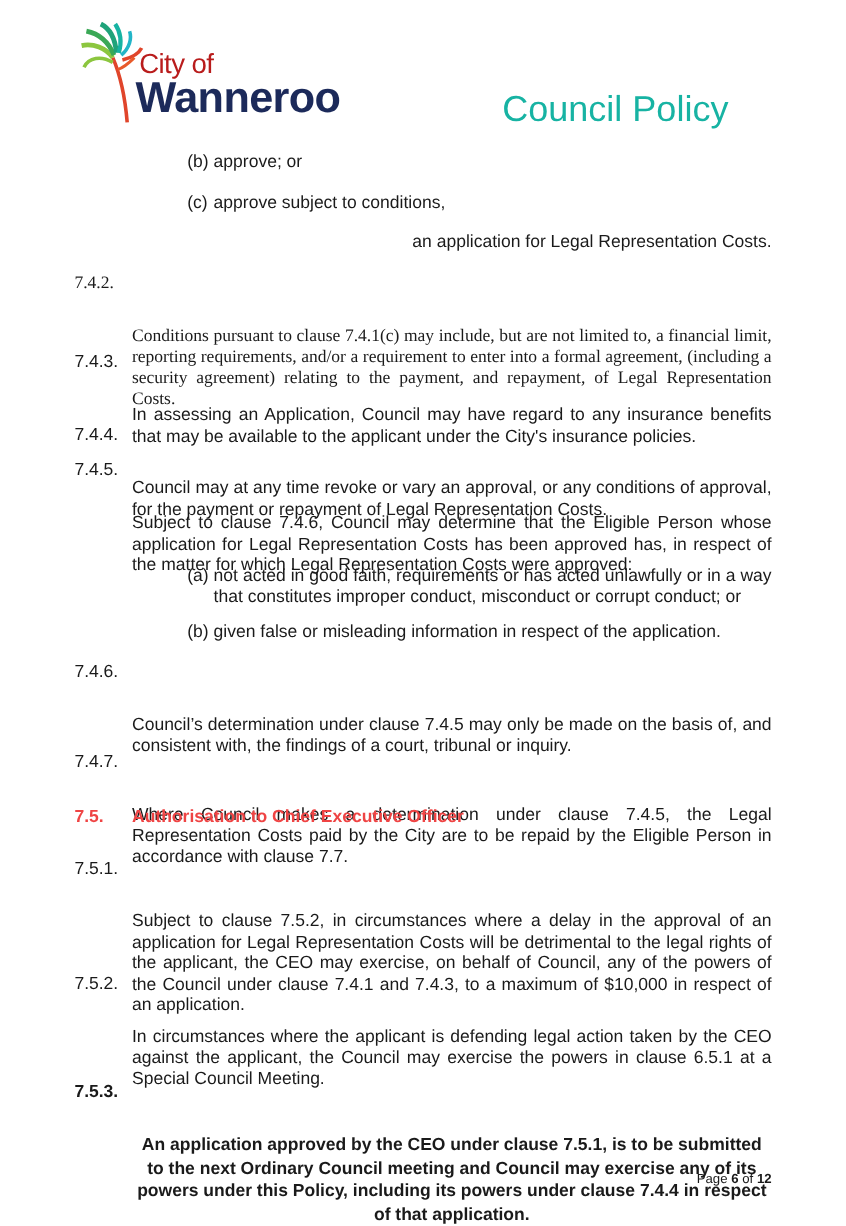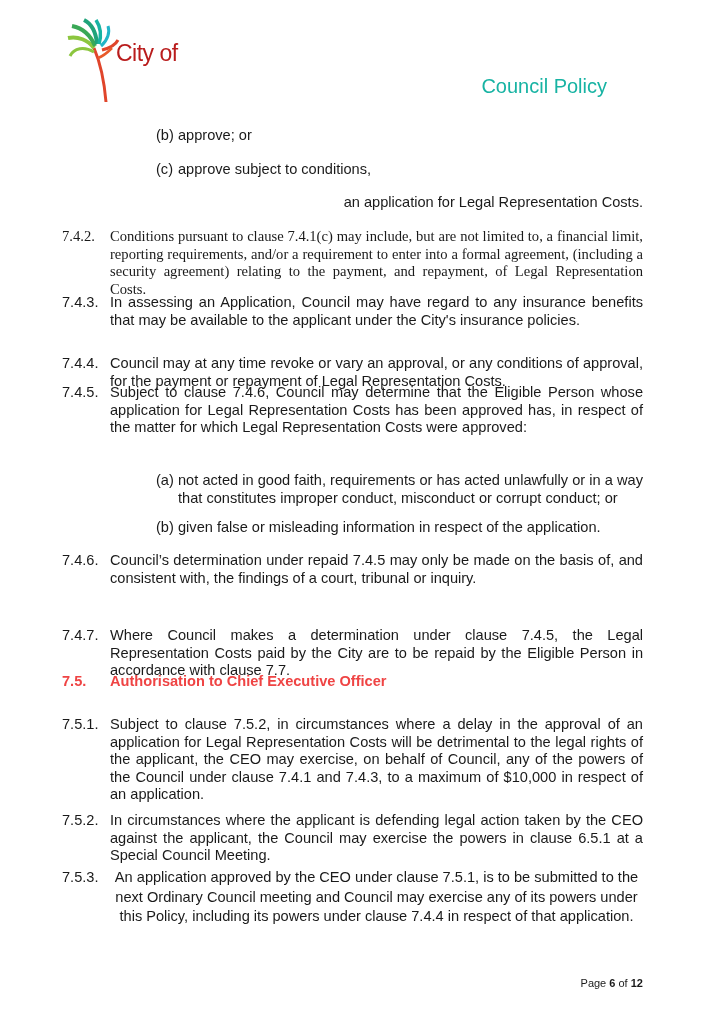--- a/index.html
+++ b/index.html
@@ -2,25 +2,25 @@
 <html><head>
 <meta charset="utf-8">
 <style>
   html, body { margin: 0; padding: 0; background: #ffffff; }
   body { width: 705px; height: 1022px; position: relative; overflow: hidden;
          font-family: "Liberation Sans", sans-serif; color: #1a1a1a; }
   .logo { position: absolute; left: 64px; top: 18px; width: 230px; height: 86px; }
   .logo svg { position: absolute; left: 0; top: 0; }
   .logo-city { position: absolute; left: 52px; top: 22px; font-size: 23px; color: #b91c1c; letter-spacing: -0.5px; }
   .logo-wanneroo { position: absolute; left: 49px; top: 45px; font-size: 36px; font-weight: bold; color: #1c2a5a; letter-spacing: -0.5px; line-height: 1; }
-  .doc-type { position: absolute; right: 98px; top: 75px; font-size: 20px; color: #17b3a3; }
+  .doc-type { position: absolute; right: 98px; top: 75px; font-size: 30px; color: #17b3a3; }
 
   .para { position: absolute; left: 62px; width: 581px; font-size: 14.6px; line-height: 17.5px; }
   .para .num { position: absolute; left: 0; top: 0; }
-  .para .txt { margin-left: 48px; text-align: justify; }
+  .para .txt { margin-left: 48px; text-align: justify; margin-top: 44px; }
   .para .txt.nojust { text-align: center; }
 
   .sub { position: absolute; left: 156px; width: 487px; font-size: 14.6px; line-height: 17.5px; }
   .sub .lbl { position: absolute; left: 0; top: 0; }
   .sub .txt { margin-left: 22px; text-align: justify; }
   .sub .txt.nojust { text-align: left; }
 
   .heading { position: absolute; left: 62px; font-size: 14.6px; font-weight: bold; color: #ef4444; }
   .heading .hnum { display: inline-block; width: 48px; }
 
@@ -36,20 +36,21 @@
     <path d="M30 30 C24 22 14 18 4 20" stroke="#8cc63f" stroke-width="4" fill="none"></path>
     <path d="M31 28 C26 16 18 10 8 8" stroke="#3aa856" stroke-width="4" fill="none"></path>
     <path d="M33 26 C32 14 28 6 20 2" stroke="#1fa37a" stroke-width="4" fill="none"></path>
     <path d="M35 26 C38 16 36 8 32 2" stroke="#17b3a3" stroke-width="3.5" fill="none"></path>
     <path d="M37 28 C44 22 46 14 44 8" stroke="#22b5c8" stroke-width="3" fill="none"></path>
     <path d="M38 32 C46 30 52 26 54 22" stroke="#e0452b" stroke-width="3" fill="none"></path>
     <path d="M6 38 C10 30 20 28 30 34" stroke="#8cc63f" stroke-width="3" fill="none"></path>
     <path d="M34 40 C40 38 44 34 48 30" stroke="#e85a2a" stroke-width="2.5" fill="none"></path>
   </svg>
   <span class="logo-city">City of</span>
+  <span class="logo-wanneroo">Wanneroo</span>
 </div>
 <div class="doc-type">Council Policy</div>
 
 <div class="sub" style="top:127px;">
   <span class="lbl">(b)</span>
   <div class="txt nojust">approve; or</div>
 </div>
 <div class="sub" style="top:161px;">
   <span class="lbl">(c)</span>
   <div class="txt nojust">approve subject to conditions,</div>
@@ -81,21 +82,21 @@
   <span class="lbl">(a)</span>
   <div class="txt">not acted in good faith, requirements or has acted unlawfully or in a way that constitutes improper conduct, misconduct or corrupt conduct; or</div>
 </div>
 <div class="sub" style="top:519px;">
   <span class="lbl">(b)</span>
   <div class="txt nojust">given false or misleading information in respect of the application.</div>
 </div>
 
 <div class="para" style="top:552px;">
   <span class="num">7.4.6.</span>
-  <div class="txt">Council’s determination under repaid 7.4.5 may only be made on the basis of, and consistent with, the findings of a court, tribunal or inquiry.</div>
+  <div class="txt">Council’s determination under clause 7.4.5 may only be made on the basis of, and consistent with, the findings of a court, tribunal or inquiry.</div>
 </div>
 
 <div class="para" style="top:627px;">
   <span class="num">7.4.7.</span>
   <div class="txt">Where Council makes a determination under clause 7.4.5, the Legal Representation Costs paid by the City are to be repaid by the Eligible Person in accordance with clause 7.7.</div>
 </div>
 
 <div class="heading" style="top:673px;">
   <span class="hnum">7.5.</span><span>Authorisation to Chief Executive Officer</span>
 </div>
@@ -103,21 +104,21 @@
 <div class="para" style="top:716px;">
   <span class="num">7.5.1.</span>
   <div class="txt">Subject to clause 7.5.2, in circumstances where a delay in the approval of an application for Legal Representation Costs will be detrimental to the legal rights of the applicant, the CEO may exercise, on behalf of Council, any of the powers of the Council under clause 7.4.1 and 7.4.3, to a maximum of $10,000 in respect of an application.</div>
 </div>
 
 <div class="para" style="top:812px;">
   <span class="num">7.5.2.</span>
   <div class="txt">In circumstances where the applicant is defending legal action taken by the CEO against the applicant, the Council may exercise the powers in clause 6.5.1 at a Special Council Meeting.</div>
 </div>
 
-<div class="para" style="top:868px; line-height:19.5px;">
+<div class="para" style="top:901px; line-height:19.5px;font-weight:bold;">
   <span class="num">7.5.3.</span>
   <div class="txt nojust">An application approved by the CEO under clause 7.5.1, is to be submitted to the next Ordinary Council meeting and Council may exercise any of its powers under this Policy, including its powers under clause 7.4.4 in respect of that application.</div>
 </div>
 
 <div class="footer">
   <span>Page</span>
   <b>6</b>
   <span>of</span>
   <b>12</b>
 </div>

